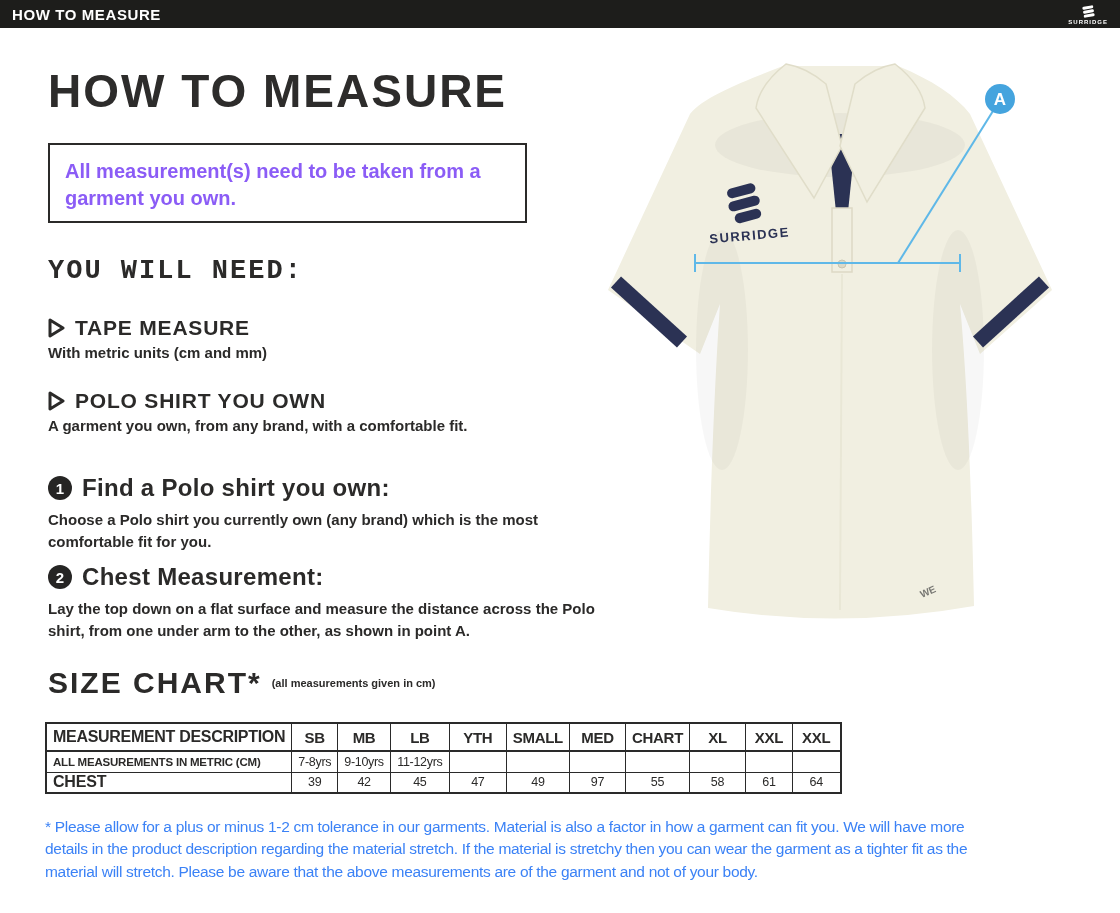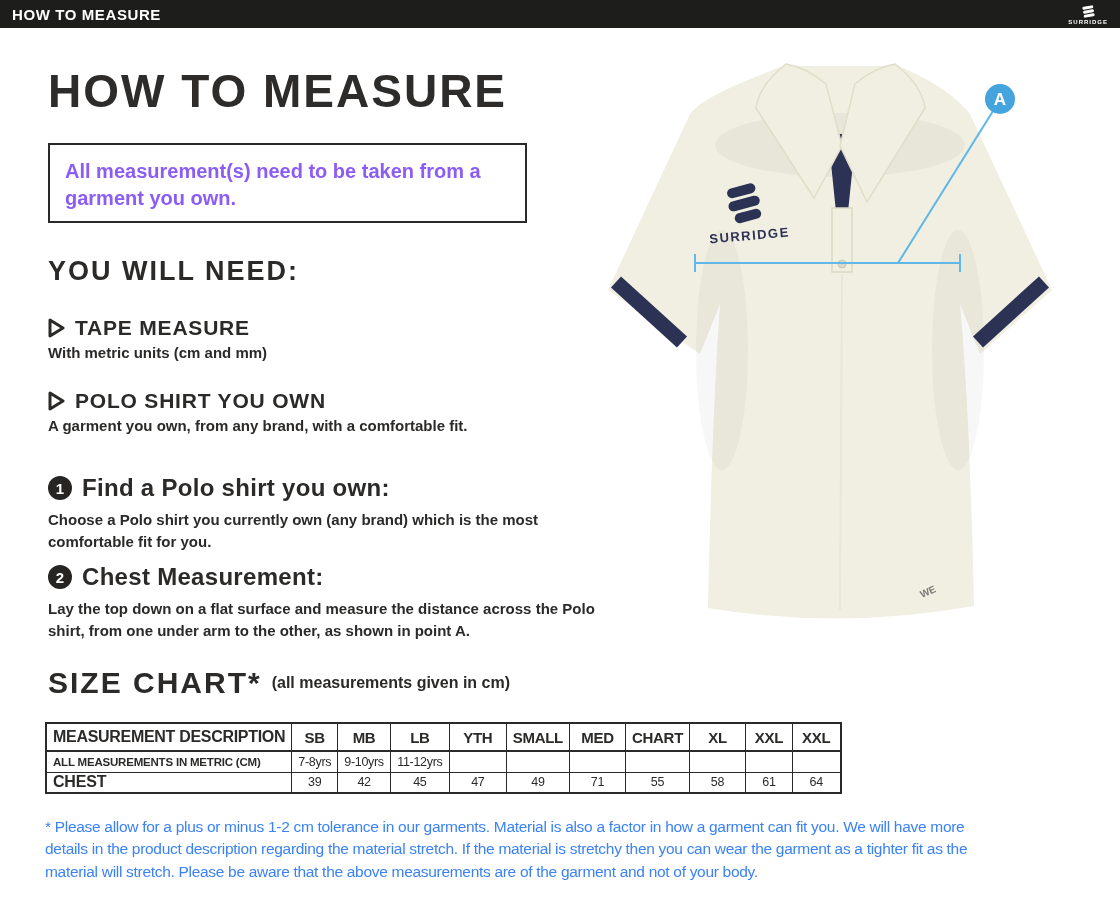--- a/index.html
+++ b/index.html
@@ -12,38 +12,38 @@
   .topbar-title{color:#fff;font-weight:700;font-size:15px;letter-spacing:.6px;}
   .brand{display:flex;flex-direction:column;align-items:center;line-height:1;padding-top:2px;}
   .brand-swirl{display:flex;flex-direction:column;gap:1px;align-items:center;transform:rotate(-10deg);}
   .brand-swirl i{display:block;width:11px;height:3px;border-radius:2px;background:#fff;}
   .brand-text{color:#fff;font-size:6px;font-weight:700;letter-spacing:1px;margin-top:2px;}
 
   
   .page-title{position:absolute;left:48px;top:64px;font-size:46px;font-weight:800;letter-spacing:2px;color:#2d2c2b;}
   .note-box{position:absolute;left:48px;top:143px;width:445px;height:50px;border:2px solid #2b2a29;
     padding:13px 15px;font-size:20px;font-weight:700;line-height:1.35;color:#8b5cf6;}
-  .ywn-heading{position:absolute;left:48px;top:256px;font-size:27px;font-weight:800;letter-spacing:2px;}
+  .ywn-heading{position:absolute;left:48px;top:256px;font-size:27px;font-weight:800;letter-spacing:2px;font-family:Liberation Mono, monospace;}
 
   .need-item{position:absolute;left:48px;width:575px;}
   .need-item .head{display:flex;align-items:center;gap:10px;}
   .need-item .head .label{font-size:21px;font-weight:800;letter-spacing:.8px;}
   .need-item .desc{font-size:15px;font-weight:700;margin-top:4px;}
   .tri-icon{width:17px;height:20px;display:inline-block;}
 
   .step{position:absolute;left:48px;width:578px;}
   .step .head{display:flex;align-items:center;gap:10px;}
   .step-badge{width:24px;height:24px;border-radius:50%;background:#262524;color:#fff;display:flex;
     align-items:center;justify-content:center;font-size:15px;font-weight:800;flex:0 0 auto;}
   .step .title{font-size:24px;font-weight:800;letter-spacing:.3px;}
   .step .desc{font-size:15px;font-weight:700;line-height:1.45;margin-top:7px;}
 
   .sc-heading{position:absolute;left:48px;top:666px;display:flex;align-items:center;gap:10px;}
   .sc-heading .big{font-size:30px;font-weight:800;letter-spacing:2px;}
-  .sc-heading .small{font-size:16px;font-weight:700;}
+  .sc-heading .small{font-size:11px;font-weight:700;}
 
   
   .size-table{position:absolute;left:45px;top:722px;border-collapse:collapse;table-layout:fixed;
     border:2px solid #2a2a2a;}
   .size-table th,.size-table td{border:1px solid #2a2a2a;padding:0 6px;white-space:nowrap;overflow:hidden;}
   .size-table thead th{height:26px;font-size:15px;font-weight:700;letter-spacing:-.3px;text-align:center;border-bottom:2px solid #2a2a2a;}
   .size-table thead th:first-child{text-align:left;font-size:16px;}
   .size-table tbody tr{height:21px;}
   .size-table .row-label{text-align:left;font-size:11.5px;font-weight:700;letter-spacing:-.2px;}
   .size-table tbody tr.r-chest .row-label{font-size:16px;font-weight:700;margin-top:32px;}
@@ -162,21 +162,21 @@
           <td class="val"></td>
           <td class="val"></td>
         </tr>
         <tr class="r-chest">
           <td class="row-label">CHEST</td>
           <td class="val">39</td>
           <td class="val">42</td>
           <td class="val">45</td>
           <td class="val">47</td>
           <td class="val">49</td>
-          <td class="val">71</td>
+          <td class="val">97</td>
           <td class="val">55</td>
           <td class="val">58</td>
           <td class="val">61</td>
           <td class="val">64</td>
         </tr>
       </tbody>
   </table>
 
   <div class="disclaimer">* Please allow for a plus or minus 1-2 cm tolerance in our garments. Material is also a factor in how a garment can fit you. We will have more details in the product description regarding the material stretch.  If the material is stretchy then you can wear the garment as a tighter fit as the material will stretch.  Please be aware that the above measurements are of the garment and not of your body.</div>
 

